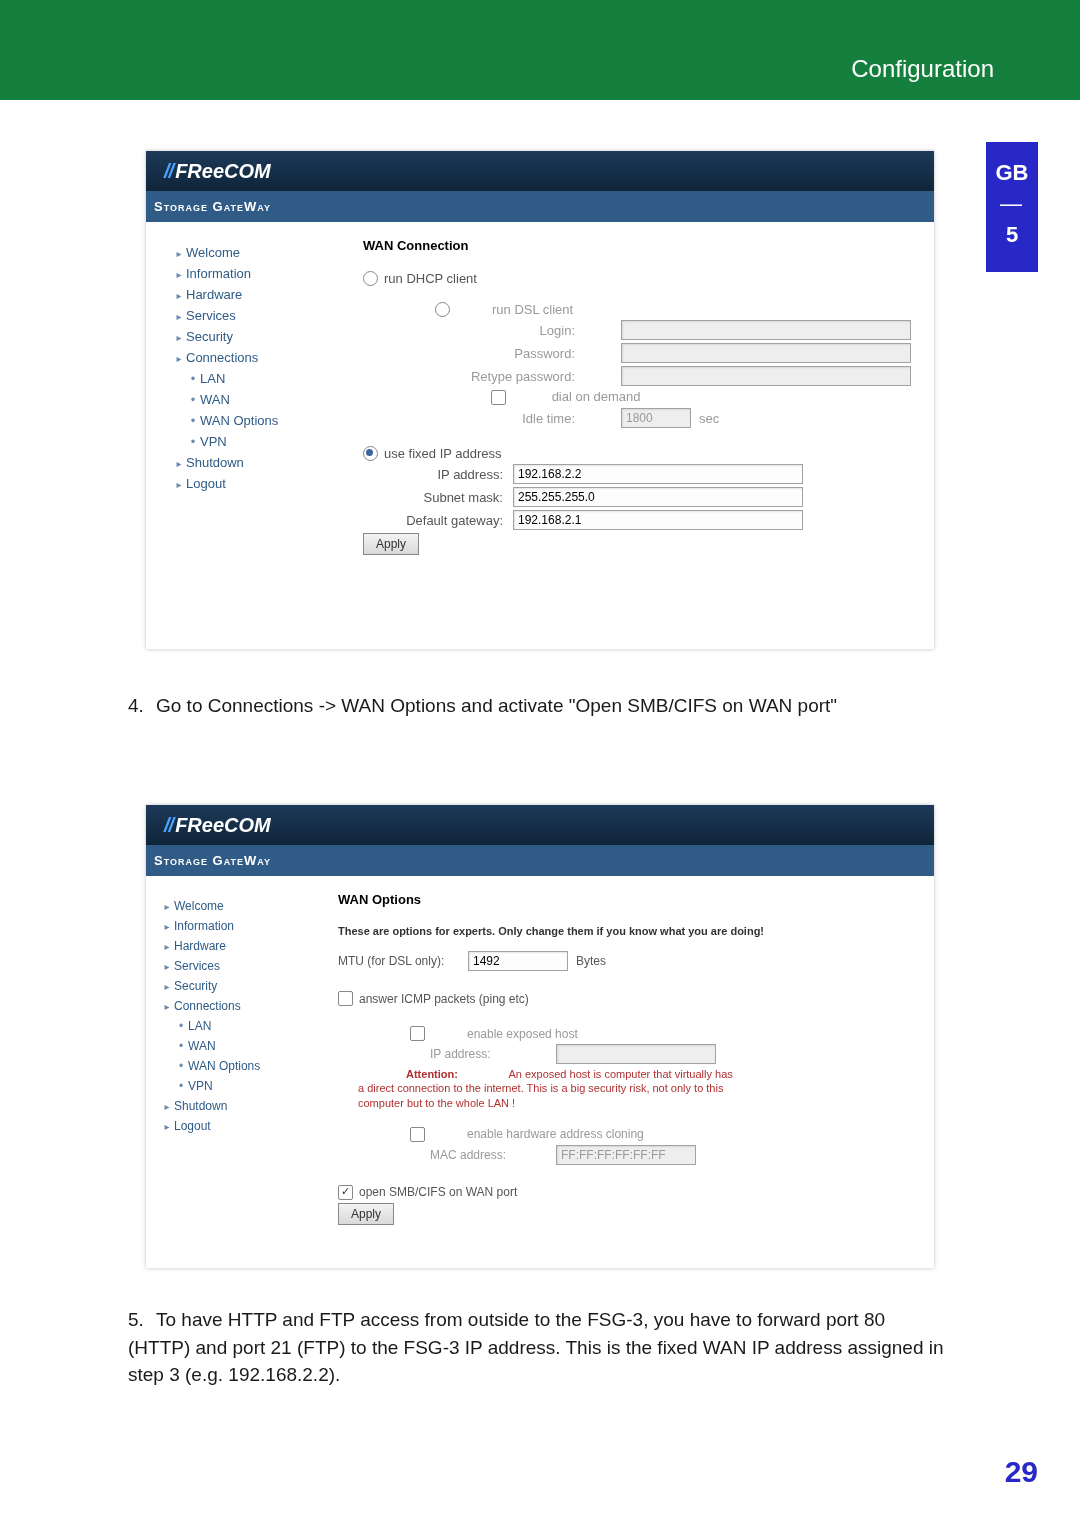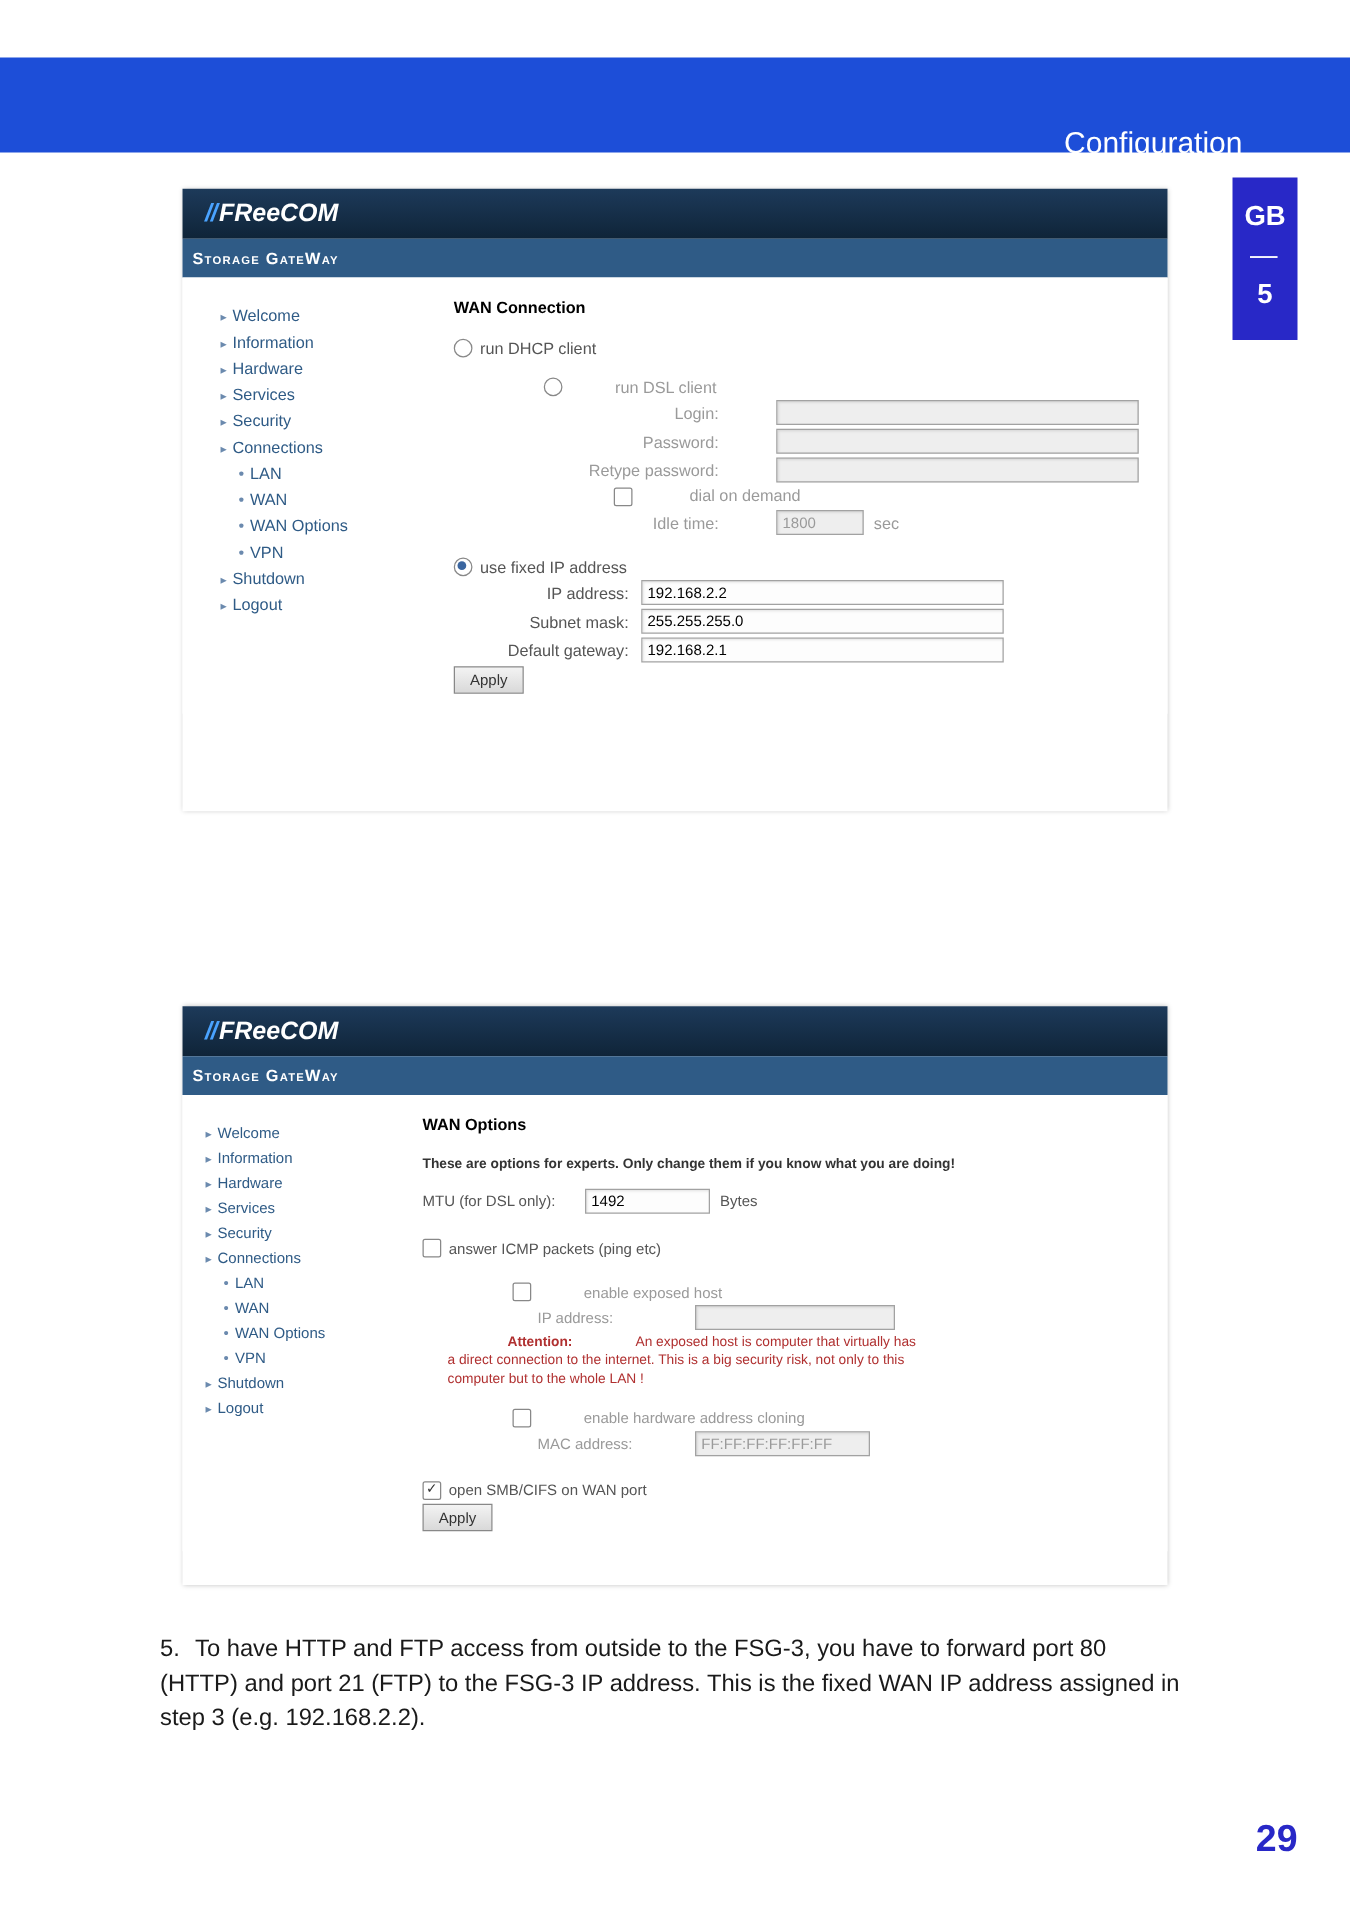--- a/index.html
+++ b/index.html
@@ -13,23 +13,22 @@
     position: relative;
     width: 1080px;
     height: 1529px;
     background: #fff;
   }
   .top-banner {
     position: absolute;
     left: 0;
     top: 0;
     width: 1080px;
-    height: 76px;
-    background: #1d4ed8;
-    margin-top: 46px;
+    height: 100px;
+    background: #15803d;
   }
   .top-banner .title {
     position: absolute;
     right: 86px;
     top: 55px;
     color: #fff;
     font-size: 24px;
   }
   .side-tab {
     position: absolute;
@@ -275,20 +274,23 @@
         <div class="row">
             <span class="lbl">Default gateway:</span>
             <input type="text" class="wide" value="192.168.2.1" style="">
           </div>
 
         <div class="btn indent1">Apply</div>
       </div>
     </div>
   </div>
 
+  <div id="instr4" class="instr">
+    <span class="num">4.</span><span>Go to Connections -&gt; WAN Options and activate "Open SMB/CIFS on WAN port"</span>
+  </div>
 
   <div id="shot2" class="screenshot-frame">
     <div class="logo-bar">
       <span class="slash">//</span>
       <span>FReeCOM</span>
     </div>
     <div class="logo-sub">Storage GateWay</div>
     <div class="app-body">
       <div class="nav">
         <div class="item">Welcome</div>

